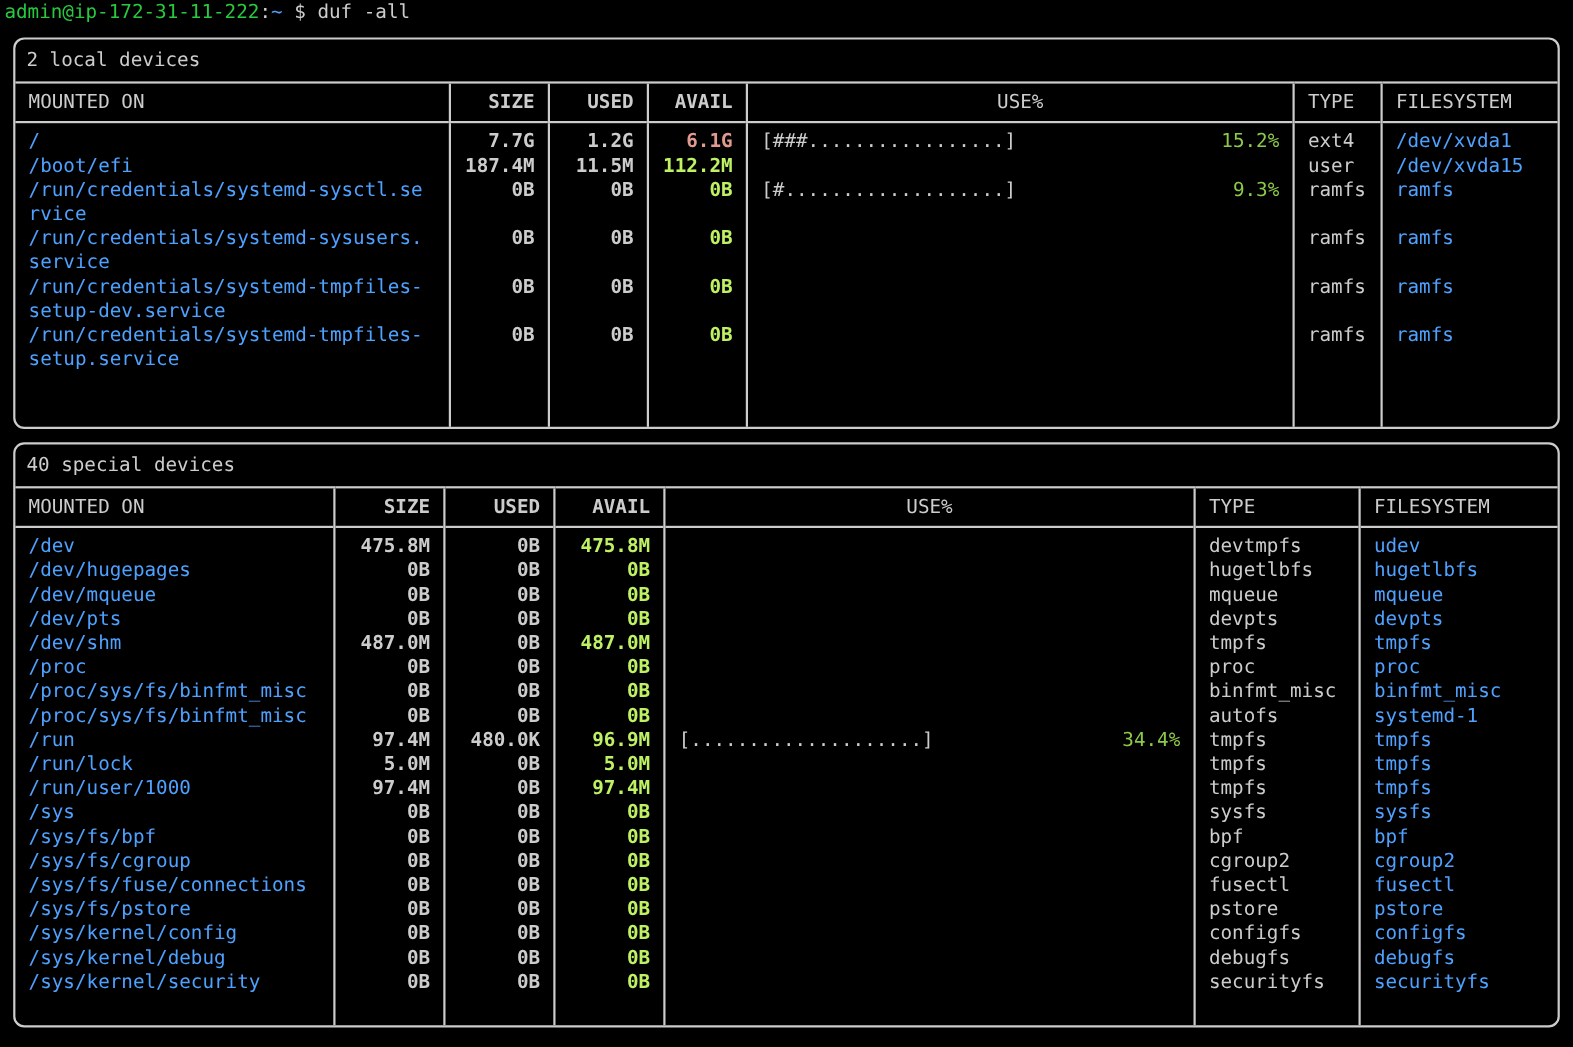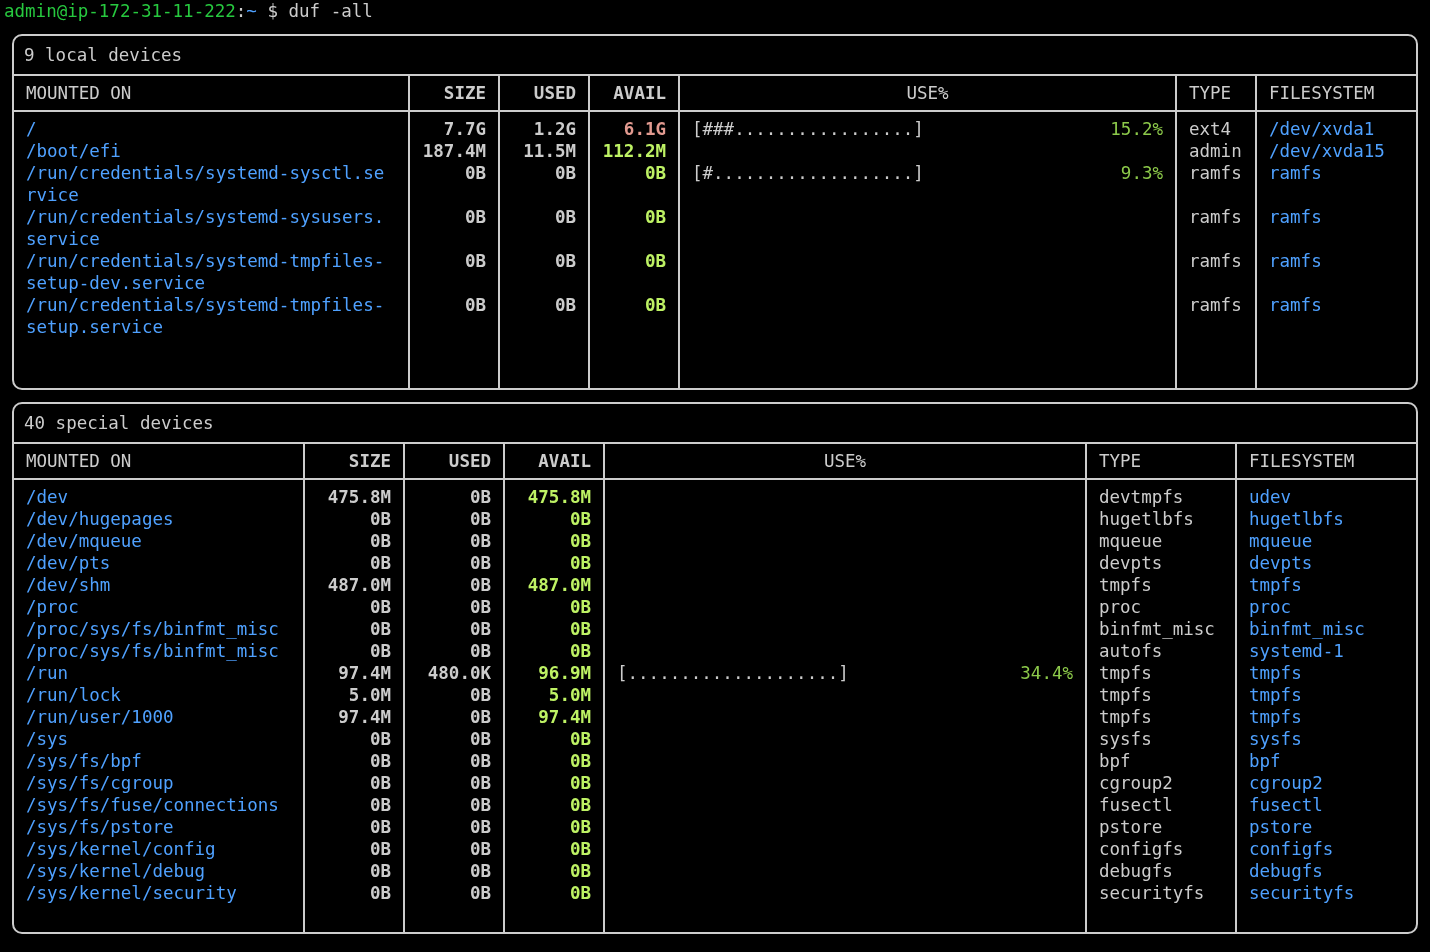--- a/index.html
+++ b/index.html
@@ -66,21 +66,21 @@
 </head>
 <body>
 
 <div class="term">
   <div>
     <span class="prompt-user">admin@ip-172-31-11-222</span><span class="prompt-colon">:</span><span class="prompt-path">~</span><span class="prompt-dollar"> <span>$</span> </span><span class="cmd">duf -all</span>
   </div>
 
   <div id="tables-container">
       <div class="box">
-        <div class="box-title">9 local devices</div>
+        <div class="box-title">2 local devices</div>
         <table>
           <colgroup>
             <col style="width: 395px;">
             <col style="width: 90px;">
             <col style="width: 90px;">
             <col style="width: 90px;">
             <col>
             <col style="width: 80px;">
             <col style="width: 160px;">
           </colgroup>
@@ -101,21 +101,21 @@
               <td class="r"><span class="size">7.7G</span><br><span class="size">187.4M</span><br><span class="size">0B</span><br>&nbsp;<br><span class="size">0B</span><br>&nbsp;<br><span class="size">0B</span><br>&nbsp;<br><span class="size">0B</span><br>&nbsp;</td>
               <td class="r"><span class="used">1.2G</span><br><span class="used">11.5M</span><br><span class="used">0B</span><br>&nbsp;<br><span class="used">0B</span><br>&nbsp;<br><span class="used">0B</span><br>&nbsp;<br><span class="used">0B</span><br>&nbsp;</td>
               <td class="r"><span class="avail-salmon">6.1G</span><br><span class="avail-mag">112.2M</span><br><span class="avail-mag">0B</span><br>&nbsp;<br><span class="avail-mag">0B</span><br>&nbsp;<br><span class="avail-mag">0B</span><br>&nbsp;<br><span class="avail-mag">0B</span><br>&nbsp;</td>
               <td><div class="use-cell">
                   <span class="bar use-bar">[###.................]</span>
                   <span class="pct-green use-pct">15.2%</span>
                 </div><br><div class="use-cell">
                   <span class="bar use-bar">[#...................]</span>
                   <span class="pct-green use-pct">9.3%</span>
                 </div><br>&nbsp;<br>&nbsp;<br>&nbsp;<br>&nbsp;<br>&nbsp;<br>&nbsp;<br>&nbsp;<br>&nbsp;</td>
-              <td><span class="type">ext4</span><br><span class="type">admin</span><br><span class="type">ramfs</span><br>&nbsp;<br><span class="type">ramfs</span><br>&nbsp;<br><span class="type">ramfs</span><br>&nbsp;<br><span class="type">ramfs</span><br>&nbsp;</td>
+              <td><span class="type">ext4</span><br><span class="type">user</span><br><span class="type">ramfs</span><br>&nbsp;<br><span class="type">ramfs</span><br>&nbsp;<br><span class="type">ramfs</span><br>&nbsp;<br><span class="type">ramfs</span><br>&nbsp;</td>
               <td><span class="fs">/dev/xvda1</span><br><span class="fs">/dev/xvda15</span><br><span class="fs">ramfs</span><br>&nbsp;<br><span class="fs">ramfs</span><br>&nbsp;<br><span class="fs">ramfs</span><br>&nbsp;<br><span class="fs">ramfs</span><br>&nbsp;</td>
             </tr>
           </tbody>
         </table>
       </div>
       <div class="box">
         <div class="box-title">40 special devices</div>
         <table>
           <colgroup>
             <col style="width: 290px;">

